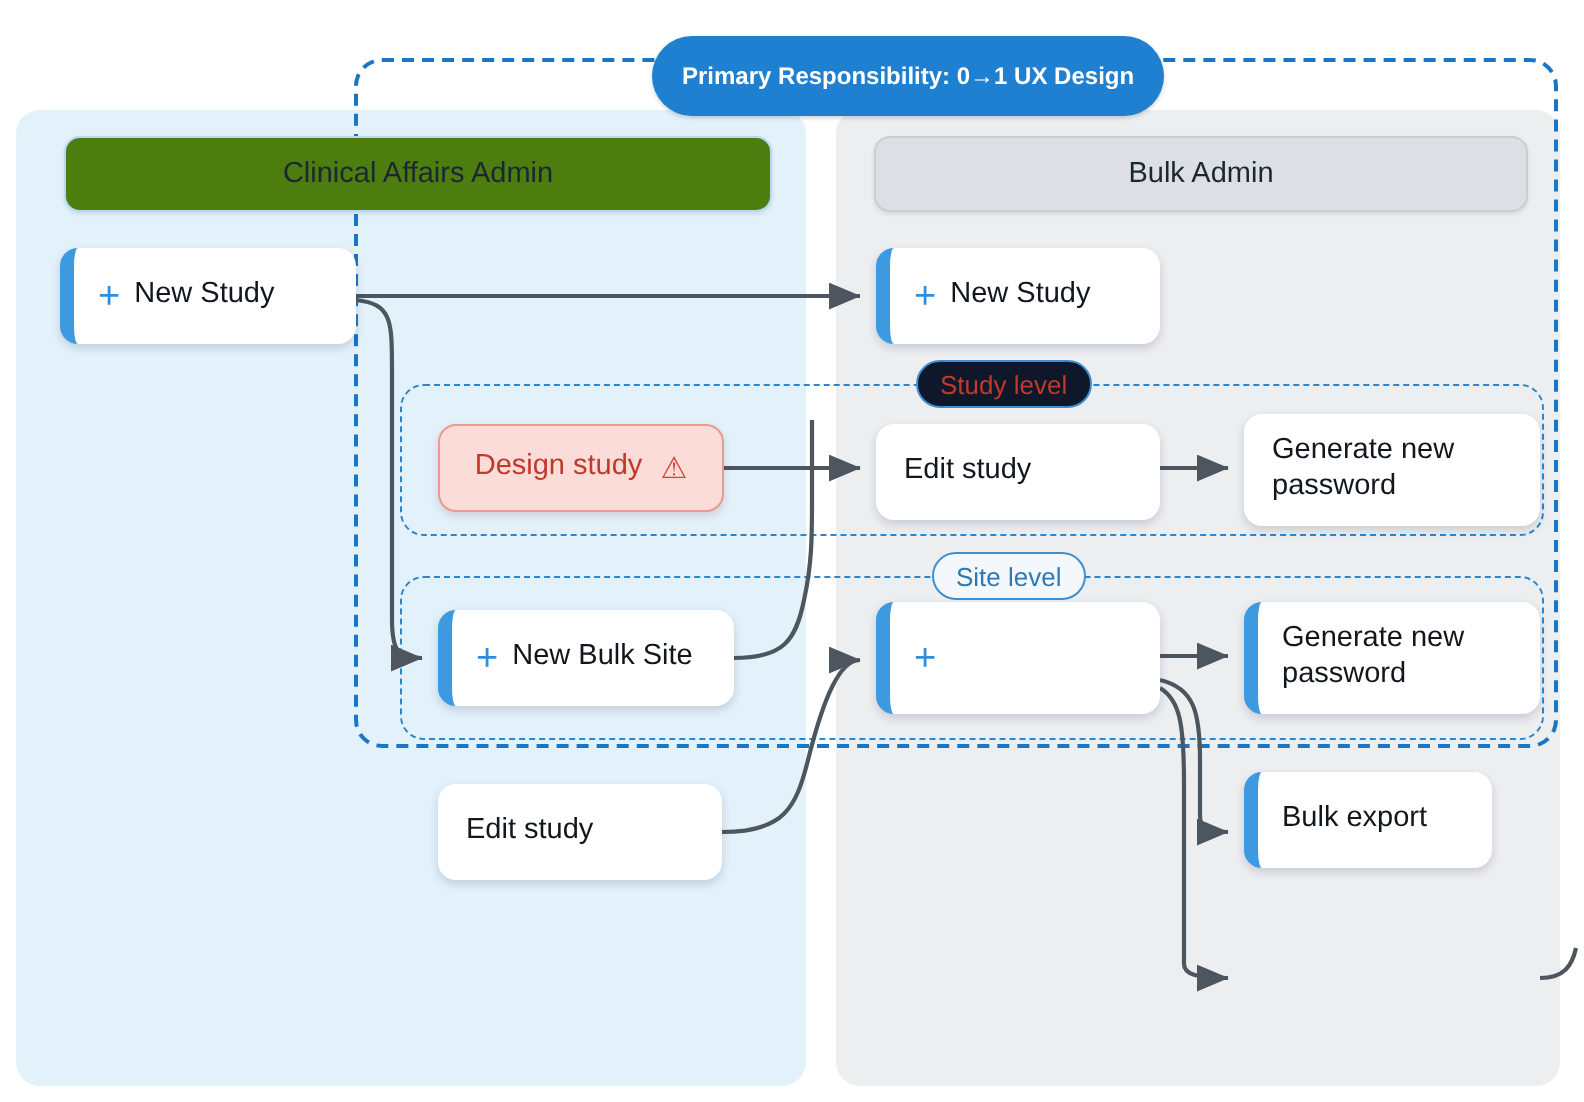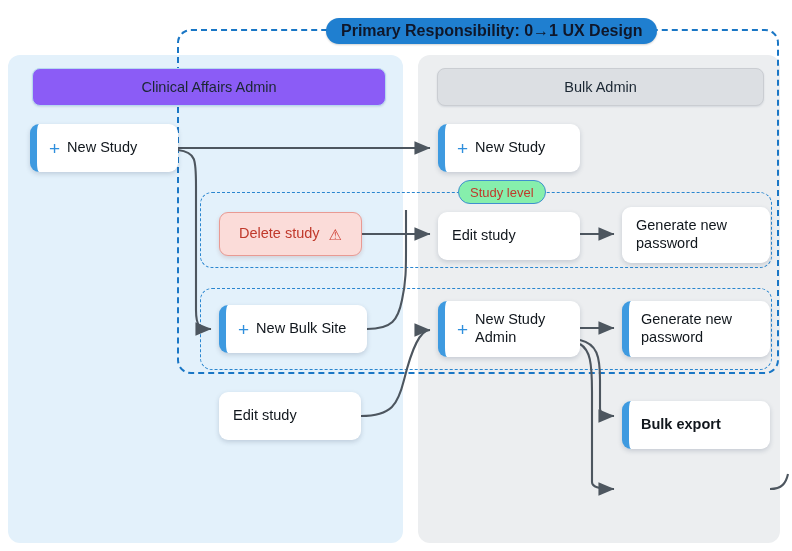--- a/index.html
+++ b/index.html
@@ -15,43 +15,43 @@
   .lane{position:absolute;border-radius:12px;}
   #lane-left{left:8px;top:55px;width:395px;height:488px;background:#e3f1fb;}
   #lane-right{left:418px;top:55px;width:362px;height:488px;background:#eceef0;}
 
   .lane-header{
     position:absolute;height:36px;border-radius:8px;
     display:flex;align-items:center;justify-content:center;
     font-size:14.5px;color:#1b2733;
     box-shadow:0 1px 2px rgba(30,50,80,.12);
   }
-  #hdr-left{left:32px;top:68px;width:352px;background:#8b5cf6;border:1px solid #b6d8f0;}
+  #hdr-left{left:32px;top:68px;width:352px;background:#4d7c0f;border:1px solid #b6d8f0;}
   #hdr-right{left:437px;top:68px;width:325px;background:#dcdfe3;border:1px solid #cacdd2;}
 
   
   .dashed{position:absolute;border:2px dashed #1976c5;border-radius:14px;box-sizing:border-box;}
   #region-primary{left:177px;top:29px;width:602px;height:345px;}
   .dashed-sub{position:absolute;border:1.6px dashed #2a86cf;border-radius:12px;box-sizing:border-box;}
   #region-study-level{left:200px;top:192px;width:572px;height:76px;}
   #region-site-level{left:200px;top:288px;width:572px;height:82px;}
 
   
   .badge{
     position:absolute;display:flex;align-items:center;justify-content:center;
     border-radius:999px;white-space:nowrap;
   }
   #badge-primary{
-    left:326px;top:18px;height:26px;padding:0 15px;
-    background:#1f7fd0;color:#0f172a;font-size:16px;font-weight:bold;
+    left:326px;top:18px;height:40px;padding:0 15px;
+    background:#1f7fd0;color:#ffffff;font-size:12px;font-weight:bold;
     box-shadow:0 1px 2px rgba(0,0,0,.18);
   }
   #badge-study-level{
     left:458px;top:180px;height:22px;padding:0 11px;
-    background:#86efac;border:1.6px solid #3f8fcf;color:#c0392b;font-size:13px;
+    background:#0f172a;border:1.6px solid #3f8fcf;color:#c0392b;font-size:13px;
   }
   #badge-site-level{
     left:466px;top:276px;height:22px;padding:0 11px;
     background:#f4f8fc;border:1.6px solid #3f8fcf;color:#2b7ab5;font-size:13px;
   }
 
   
   .card{
     position:absolute;box-sizing:border-box;
     background:#ffffff;border-radius:9px;
@@ -73,21 +73,21 @@
   
   #card-new-study-left      {left:30px; top:124px; width:148px;height:48px;}
   #card-new-study-right     {left:438px;top:124px;width:142px;height:48px;}
   #card-delete-study        {left:219px;top:212px;width:143px;height:44px;}
   #card-edit-study-top      {left:438px;top:212px;width:142px;height:48px;}
   #card-gen-pass-study      {left:622px;top:207px;width:148px;height:56px;}
   #card-new-trial-site      {left:219px;top:305px;width:148px;height:48px;}
   #card-new-study-admin     {left:438px;top:301px;width:142px;height:56px;}
   #card-gen-pass-site       {left:622px;top:301px;width:148px;height:56px;}
   #card-edit-study-bottom   {left:219px;top:392px;width:142px;height:48px;}
-  #card-bulk-export         {left:622px;top:401px;width:148px;height:48px;font-weight:bold;}
+  #card-bulk-export         {left:622px;top:386px;width:124px;height:48px;}
   #card-new-participant     {left:622px;top:465px;width:148px;height:48px;}
 
   
   #wires{position:absolute;left:0;top:0;width:792px;height:551px;pointer-events:none;}
   .wire{fill:none;stroke:#4d565f;stroke-width:2.1;}
 </style>
 </head>
 <body>
 
 <div id="stage">
@@ -135,52 +135,54 @@
   <div class="lane-header" id="hdr-right">
     <span>Bulk Admin</span>
   </div>
 
   <div class="badge" id="badge-primary">
     <span>Primary Responsibility: 0→1 UX Design</span>
   </div>
   <div class="badge" id="badge-study-level">
     <span>Study level</span>
   </div>
+  <div class="badge" id="badge-site-level">
+    <span>Site level</span>
+  </div>
 
   <div class="card accent" id="card-new-study-left">
     <span class="plus">+</span>
     <span class="lbl">New Study</span>
   </div>
 
   <div class="card accent" id="card-new-study-right">
     <span class="plus">+</span>
     <span class="lbl">New Study</span>
   </div>
 
   <div class="card danger" id="card-delete-study">
-    <span class="lbl">Delete study</span>
+    <span class="lbl">Design study</span>
     <span class="warn">⚠</span>
   </div>
 
   <div class="card" id="card-edit-study-top">
     <span class="lbl">Edit study</span>
   </div>
 
   <div class="card" id="card-gen-pass-study">
     <span class="lbl">Generate new password</span>
   </div>
 
   <div class="card accent" id="card-new-trial-site">
     <span class="plus">+</span>
     <span class="lbl">New Bulk Site</span>
   </div>
 
   <div class="card accent" id="card-new-study-admin">
     <span class="plus">+</span>
-    <span class="lbl">New Study Admin</span>
   </div>
 
   <div class="card accent" id="card-gen-pass-site">
     <span class="lbl">Generate new password</span>
   </div>
 
   <div class="card" id="card-edit-study-bottom">
     <span class="lbl">Edit study</span>
   </div>
 

